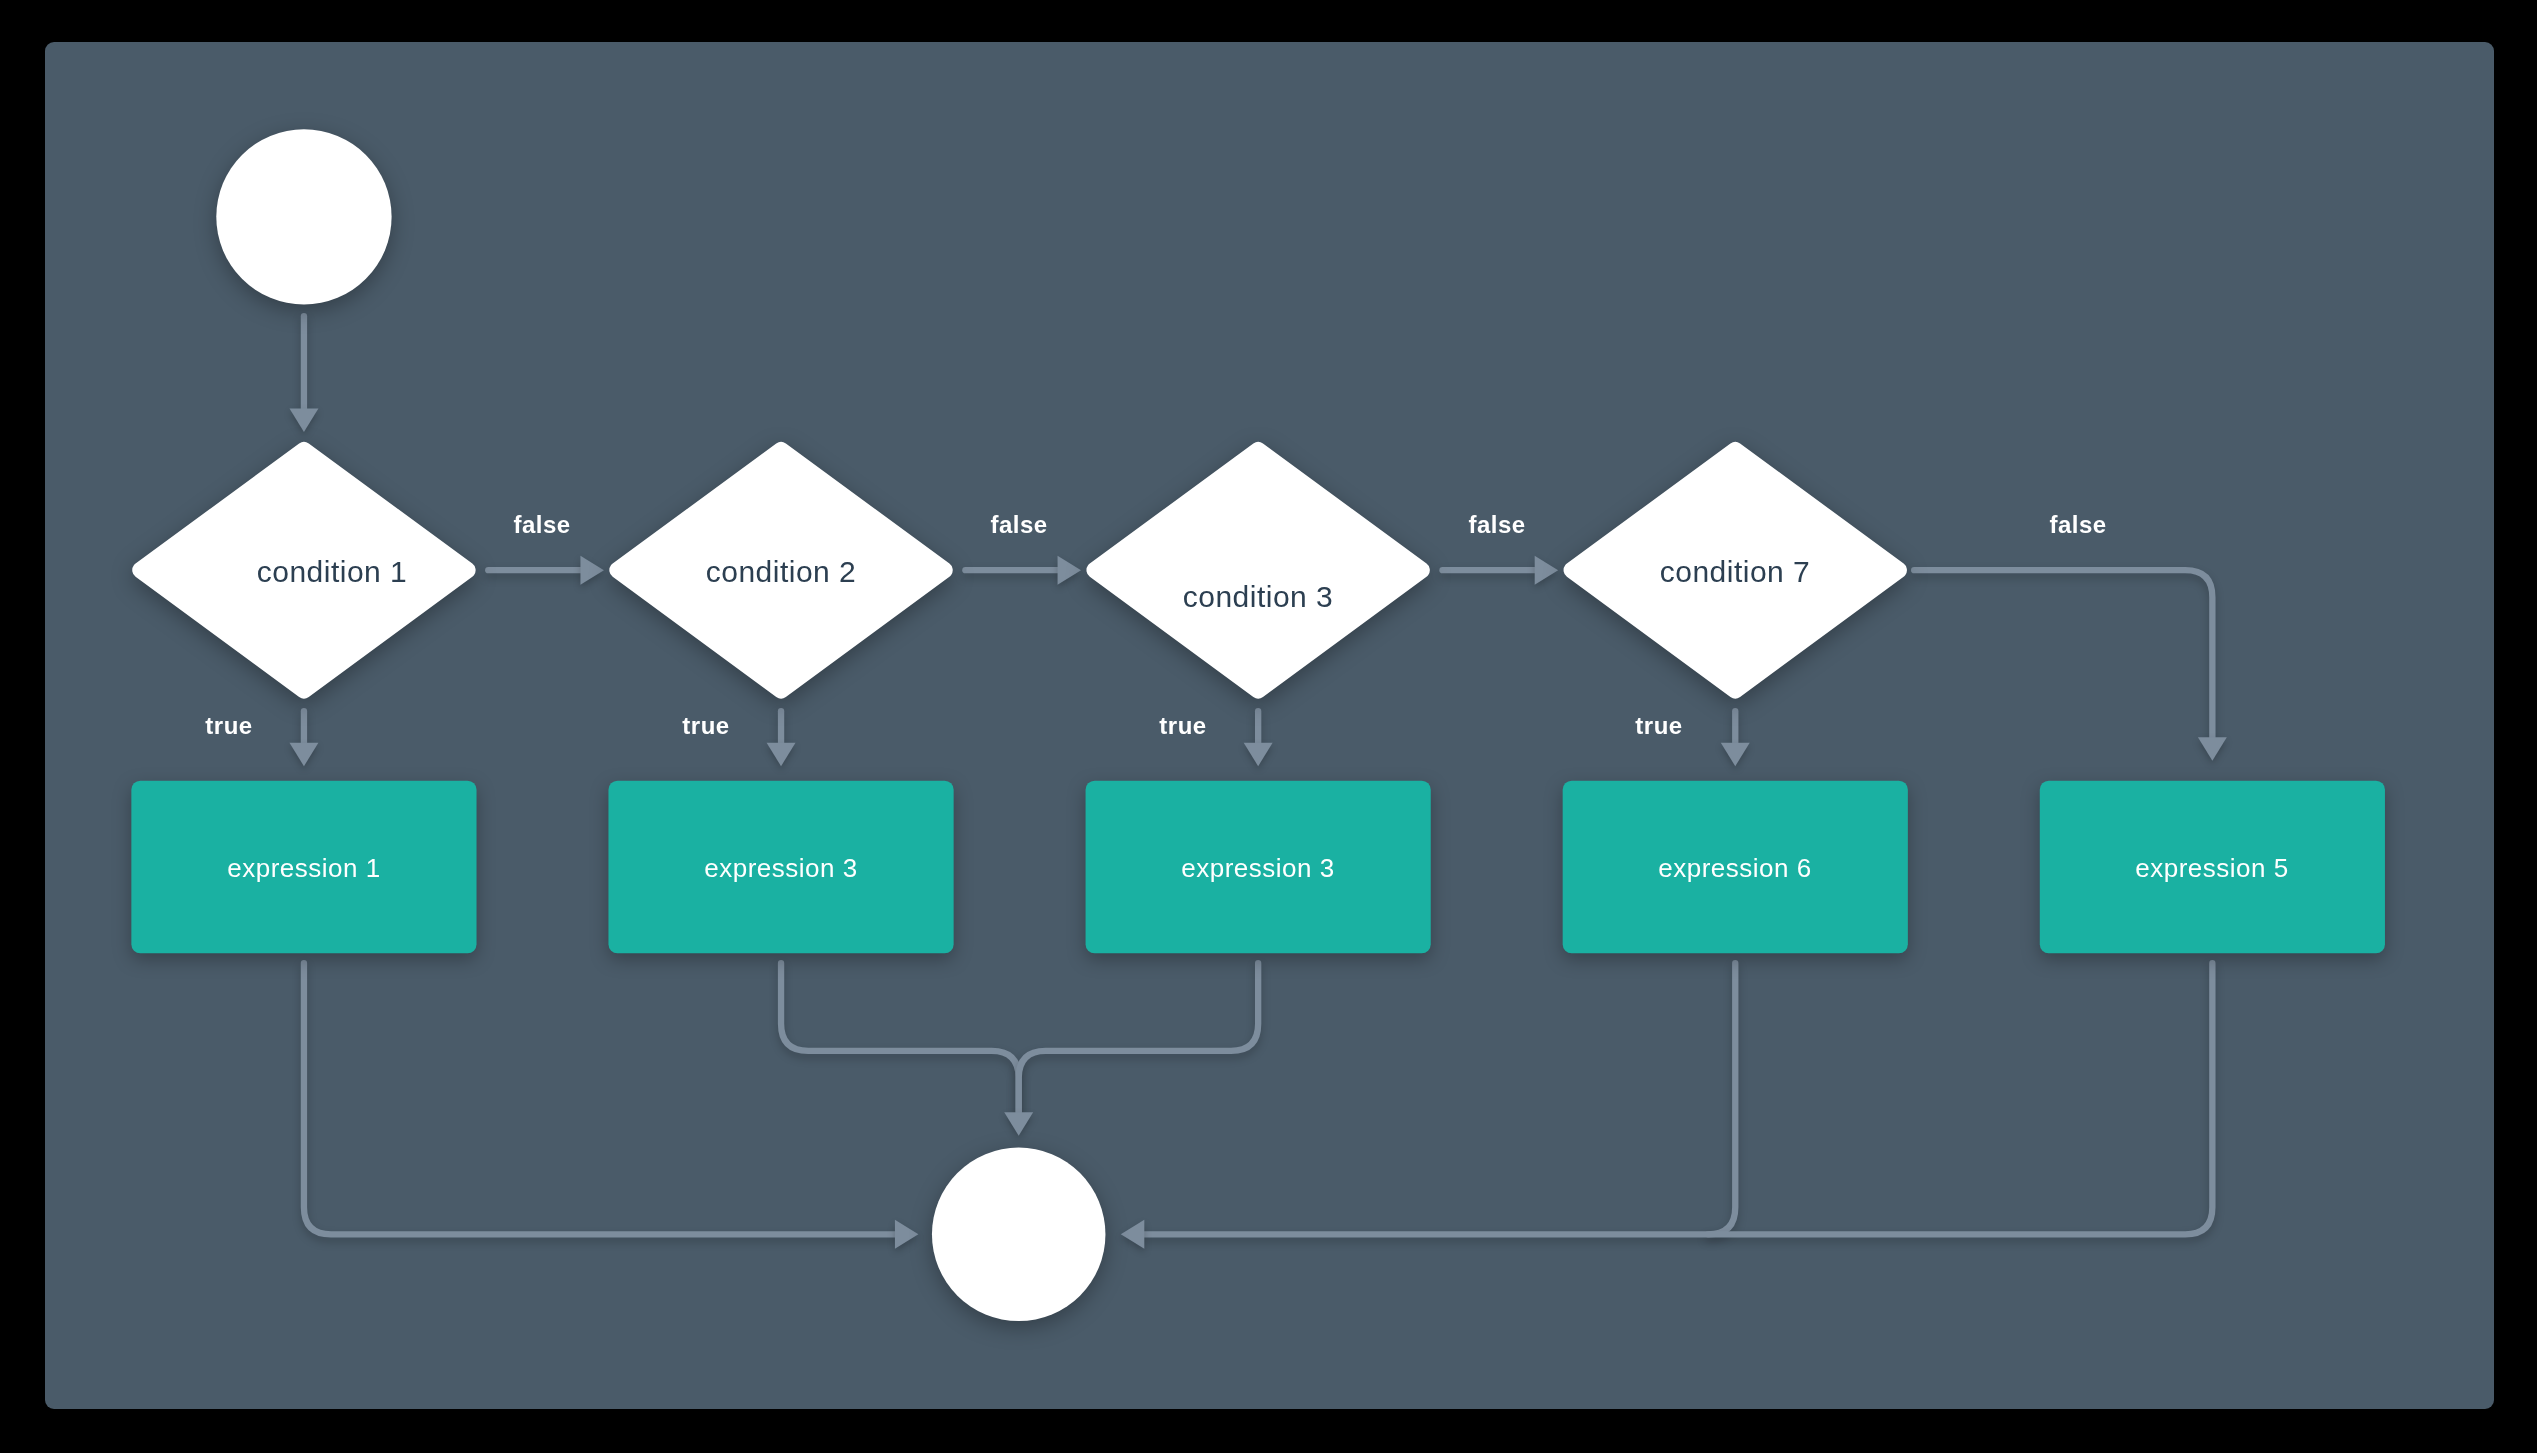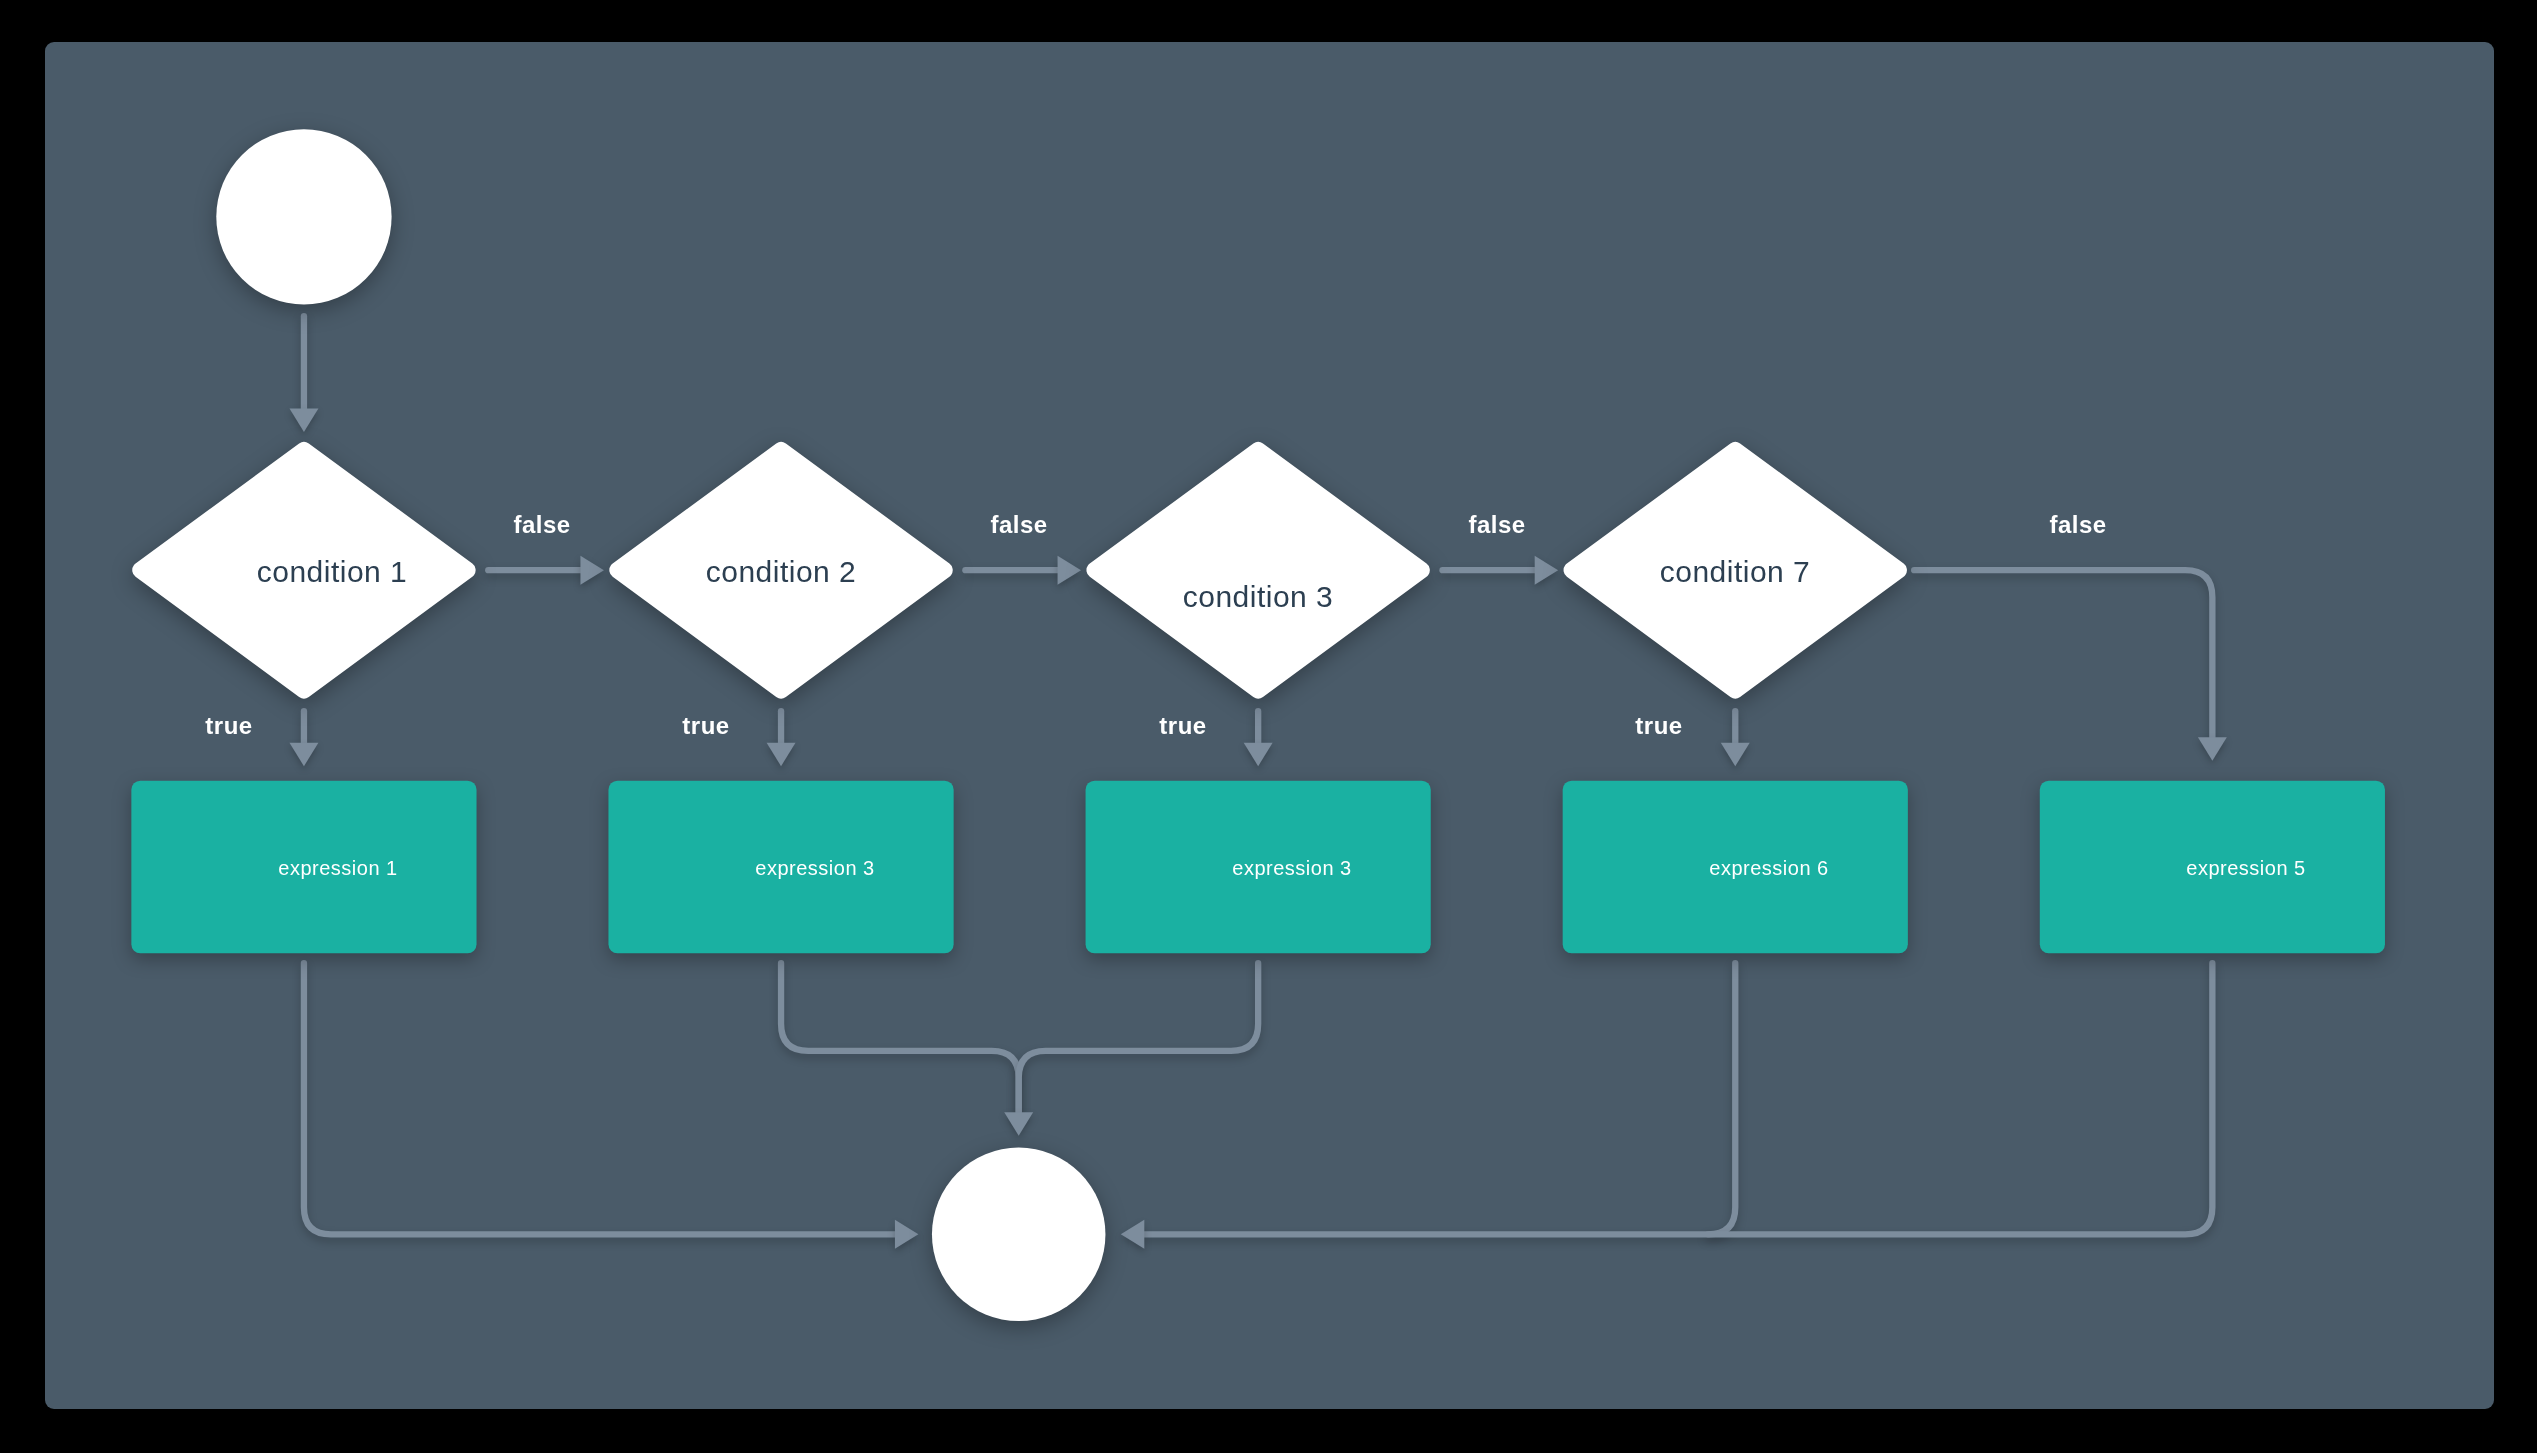--- a/index.html
+++ b/index.html
@@ -70,24 +70,23 @@
     transform: translate(-50%, -50%);
     white-space: nowrap;
     user-select: none;
   }
   .cond-lbl {
     font-size: 30px;
     color: var(--condition-text);
     letter-spacing: 0.5px;
   }
   .expr-lbl {
-    font-size: 20px;
+    font-size: 26px;
     color: var(--label-text);
     letter-spacing: 0.5px;
-    margin-left: 34px;
   }
   .edge-lbl {
     font-size: 24px;
     font-weight: 700;
     color: var(--label-text);
     letter-spacing: 0.5px;
   }
 </style>
 </head>
 <body>

